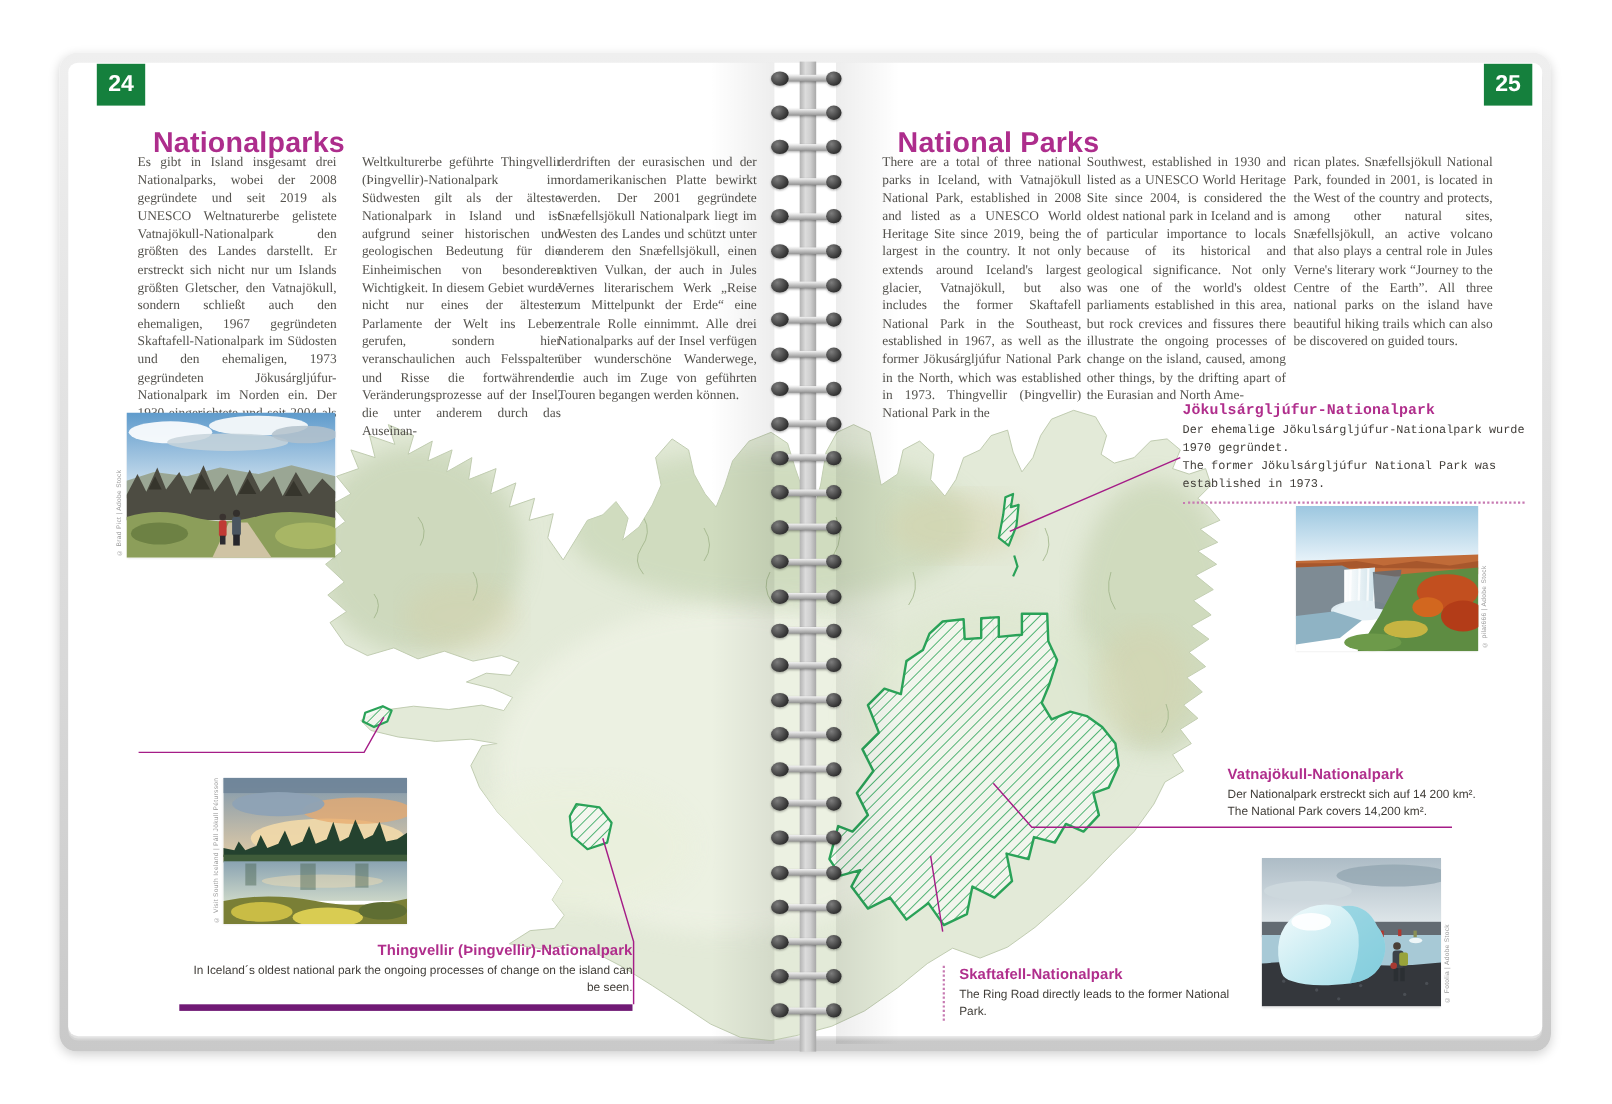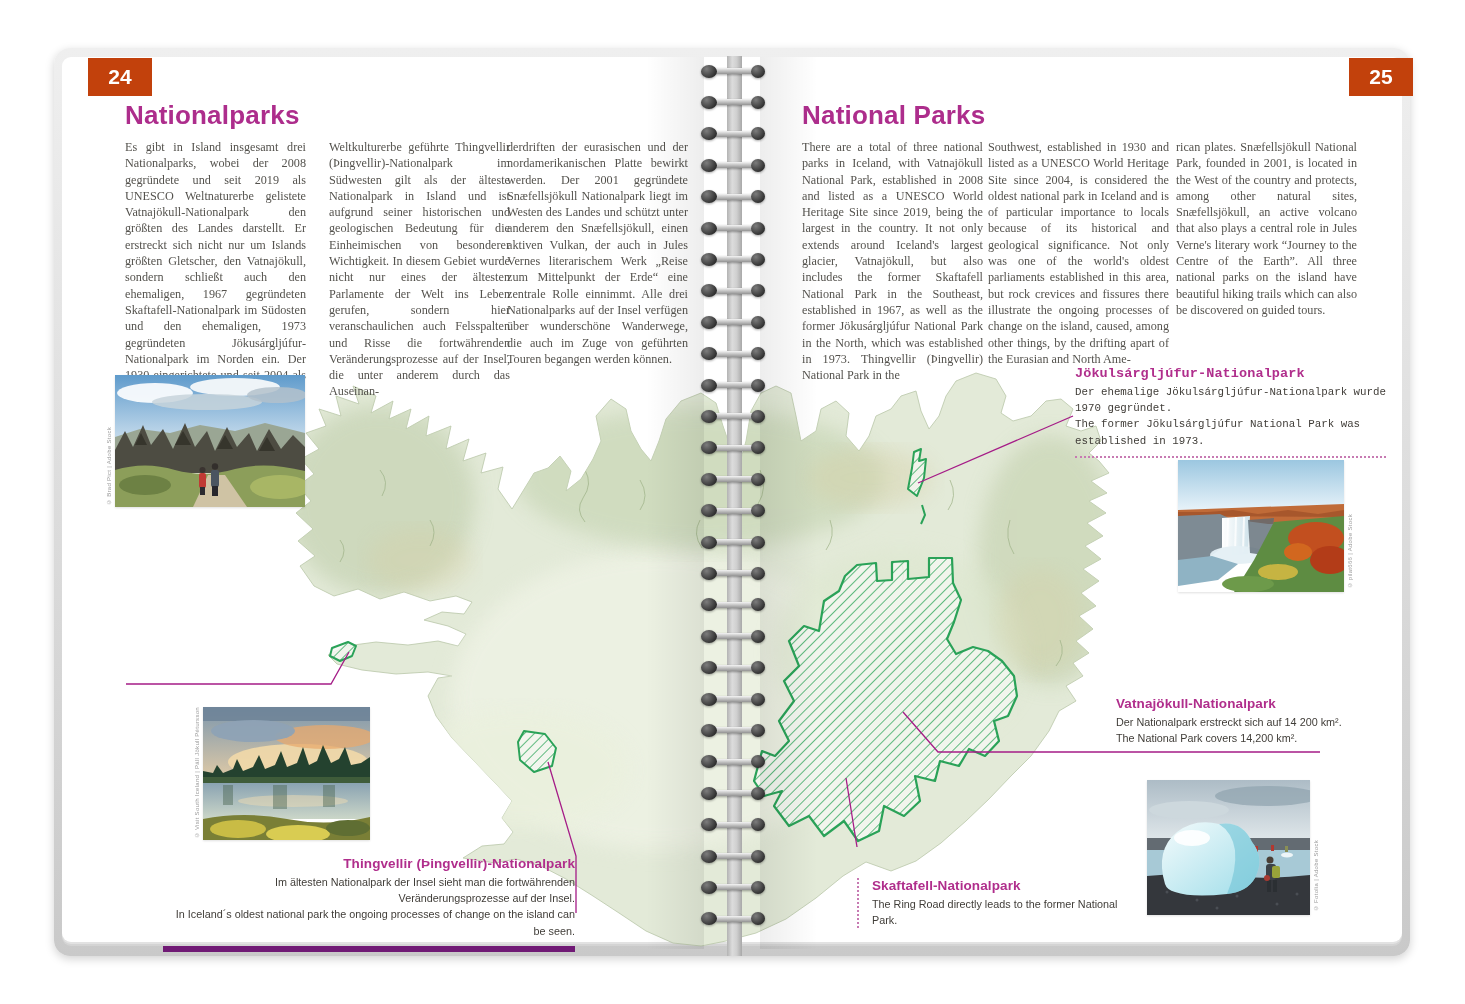--- a/index.html
+++ b/index.html
@@ -20,26 +20,26 @@
          background:linear-gradient(90deg,#b3b3b3,#dcdcdc 35%,#cfcfcf 65%,#a8a8a8);}
   .loop{position:absolute;left:0;width:100%;height:14px;
         background:linear-gradient(180deg,#f4f4f4,#c8c8c8 45%,#939393);
         background-repeat:no-repeat;background-size:calc(100% - 8px) 6px;background-position:4px 4px;
         filter:drop-shadow(0 1px 1px rgba(0,0,0,.35));}
   .loop::before,.loop::after{content:"";position:absolute;top:.5px;width:16px;height:13px;border-radius:50%;
         background:radial-gradient(circle at 35% 30%,#7d7d7d,#2d2d2d 75%);}
   .loop::before{left:-2px;}
   .loop::after{right:-2px;width:14px;}
   
-  .pagenum{position:absolute;top:58px;width:64px;height:38px;background:#c2410c;color:#fff;
+  .pagenum{position:absolute;top:58px;width:44px;height:38px;background:#15803d;color:#fff;
            display:flex;align-items:center;justify-content:center;
            font-size:21px;font-weight:700;z-index:5;}
   .pagenum.left{left:88px;}
   .pagenum.right{left:1337px;margin-left:12px;}
-  .ptitle{position:absolute;top:100px;margin:0;font-size:26px;font-weight:600;letter-spacing:.2px;
+  .ptitle{position:absolute;top:100px;margin:14px;font-size:26px;font-weight:600;letter-spacing:.2px;
           color:#ad2d8c;z-index:5;}
   .ptitle.left{left:125px;}
   .ptitle.right{left:802px;}
   
   .col{position:absolute;top:139px;width:181px;text-align:justify;
        font-family:"Liberation Serif",serif;font-size:12.2px;line-height:16.3px;color:#54524d;z-index:5;}
   .c-l1{left:125px;} .c-l2{left:329px;} .c-l3{left:507px;}
   .c-r1{left:802px;} .c-r2{left:988px;} .c-r3{left:1176px;}
   
   .maplabel{position:absolute;z-index:7;}
@@ -178,21 +178,20 @@
 
 
   <div class="maplabel lbl-vatna">
     <div class="ml-title">Vatnajökull-Nationalpark</div>
     <div class="ml-txt">Der Nationalpark erstreckt sich auf 14 200 km².</div>
     <div class="ml-txt">The National Park covers 14,200 km².</div>
   </div>
 
   <div class="maplabel lbl-thing">
     <div class="ml-title">Thingvellir (Þingvellir)-Nationalpark</div>
-    <div class="ml-txt">Im ältesten Nationalpark der Insel sieht man die fortwährenden Veränderungsprozesse auf der Insel.</div>
     <div class="ml-txt">In Iceland´s oldest national park the ongoing processes of change on the island can be seen.</div>
   </div>
 
   <div class="maplabel lbl-skaf">
     <div class="ml-title">Skaftafell-Nationalpark</div>
     <div class="ml-txt">The Ring Road directly leads to the former National Park.</div>
   </div>
 
   <figure class="photo ph1">
     <svg width="190" height="132" viewBox="0 0 190 132">

